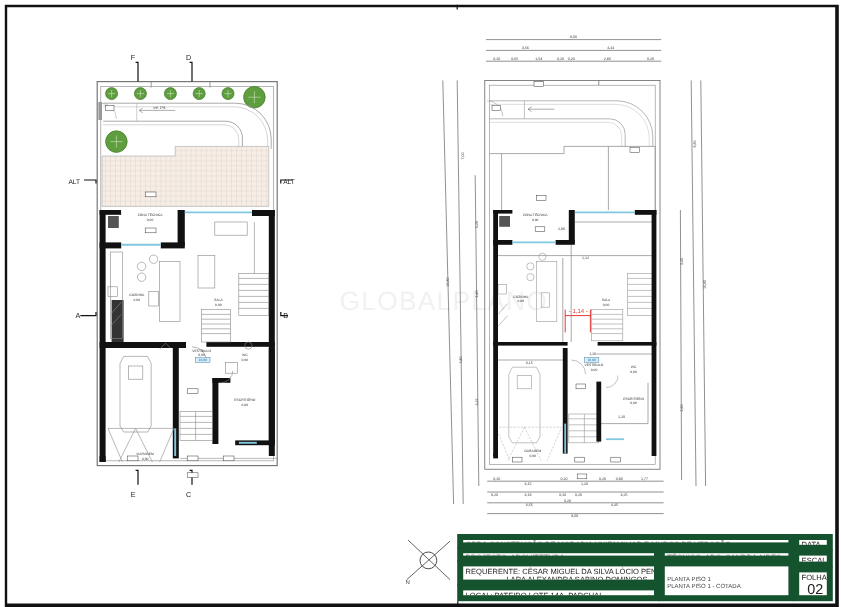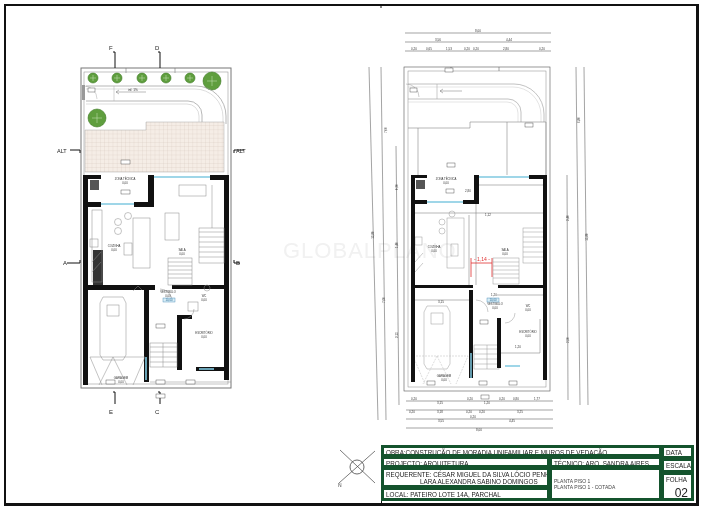--- a/index.html
+++ b/index.html
@@ -2,21 +2,21 @@
 <html><head>
 <meta charset="utf-8">
 <style>
   html, body { margin:0; padding:0; background:#ffffff; }
   body { width:701px; height:506px; position:relative; overflow:hidden; font-family:"Liberation Sans", sans-serif; }
   #sheet { position:absolute; left:0; top:0; width:701px; height:506px; }
   .frame { position:absolute; left:4px; top:4px; width:690px; height:497px; border:2px solid #111; border-right-width:3px; border-bottom-width:3px; box-sizing:content-box; }
   svg text { font-family:"Liberation Sans", sans-serif; }
   .watermark { position:absolute; left:283px; top:238px; font-size:22px; color:#f1f1f1; letter-spacing:1px; font-family:"Liberation Sans", sans-serif; pointer-events:none; }
   .tb { position:absolute; left:381px; top:445px; width:313px; height:56px; font-size:6.3px; color:#222; font-family:"Liberation Sans", sans-serif; }
-  .tb-cell { position:absolute; border:3px solid #14532d; box-sizing:border-box; padding:1px 2px; line-height:7px; white-space:nowrap; overflow:hidden; }
+  .tb-cell { position:absolute; border:5px solid #14532d; box-sizing:border-box; padding:1px 2px; line-height:7px; white-space:nowrap; overflow:hidden; }
   .tb-small { font-size:5px; color:#444; line-height:6px; }
   .tb-right { text-align:right; }
   .folha-num { position:absolute; right:3px; bottom:1px; font-size:12px; color:#222; }
 </style>
 </head>
 <body>
 
 <div id="sheet">
   <div class="frame"></div>
   <div class="watermark">GLOBALPLANO</div>

